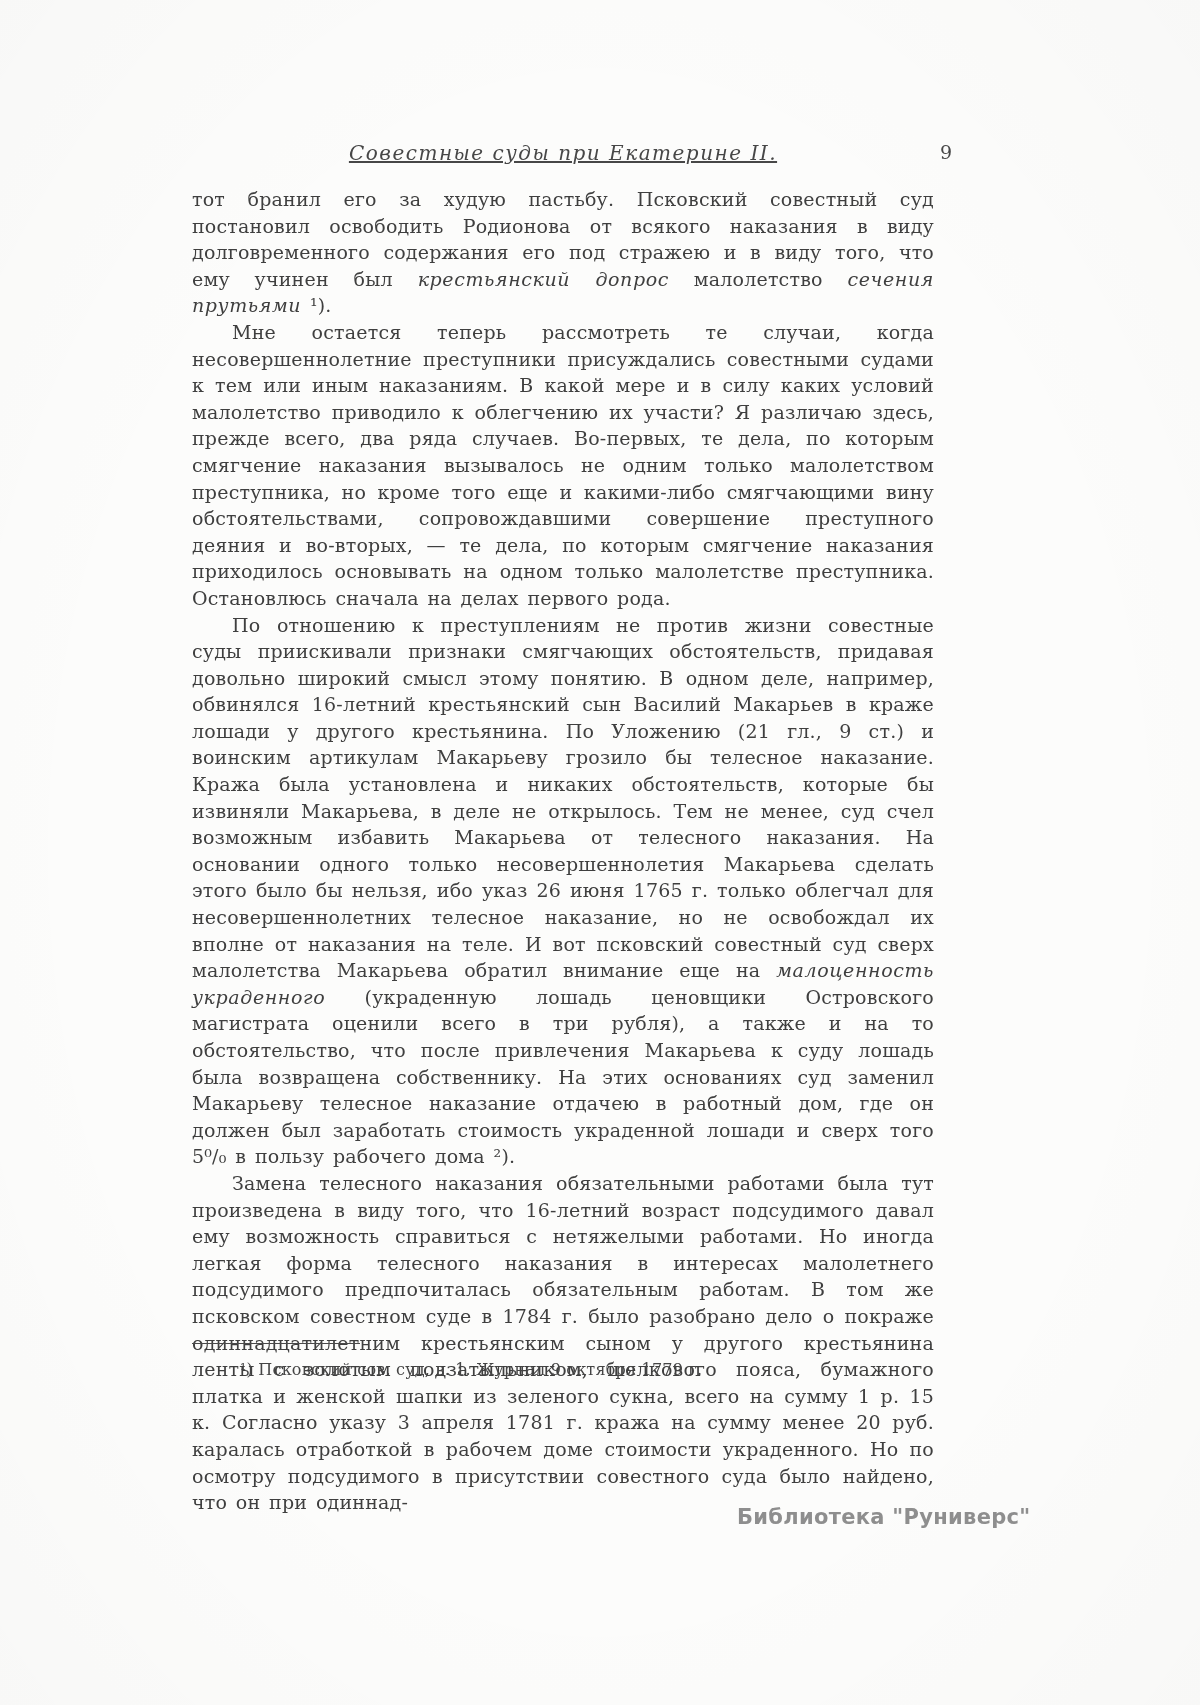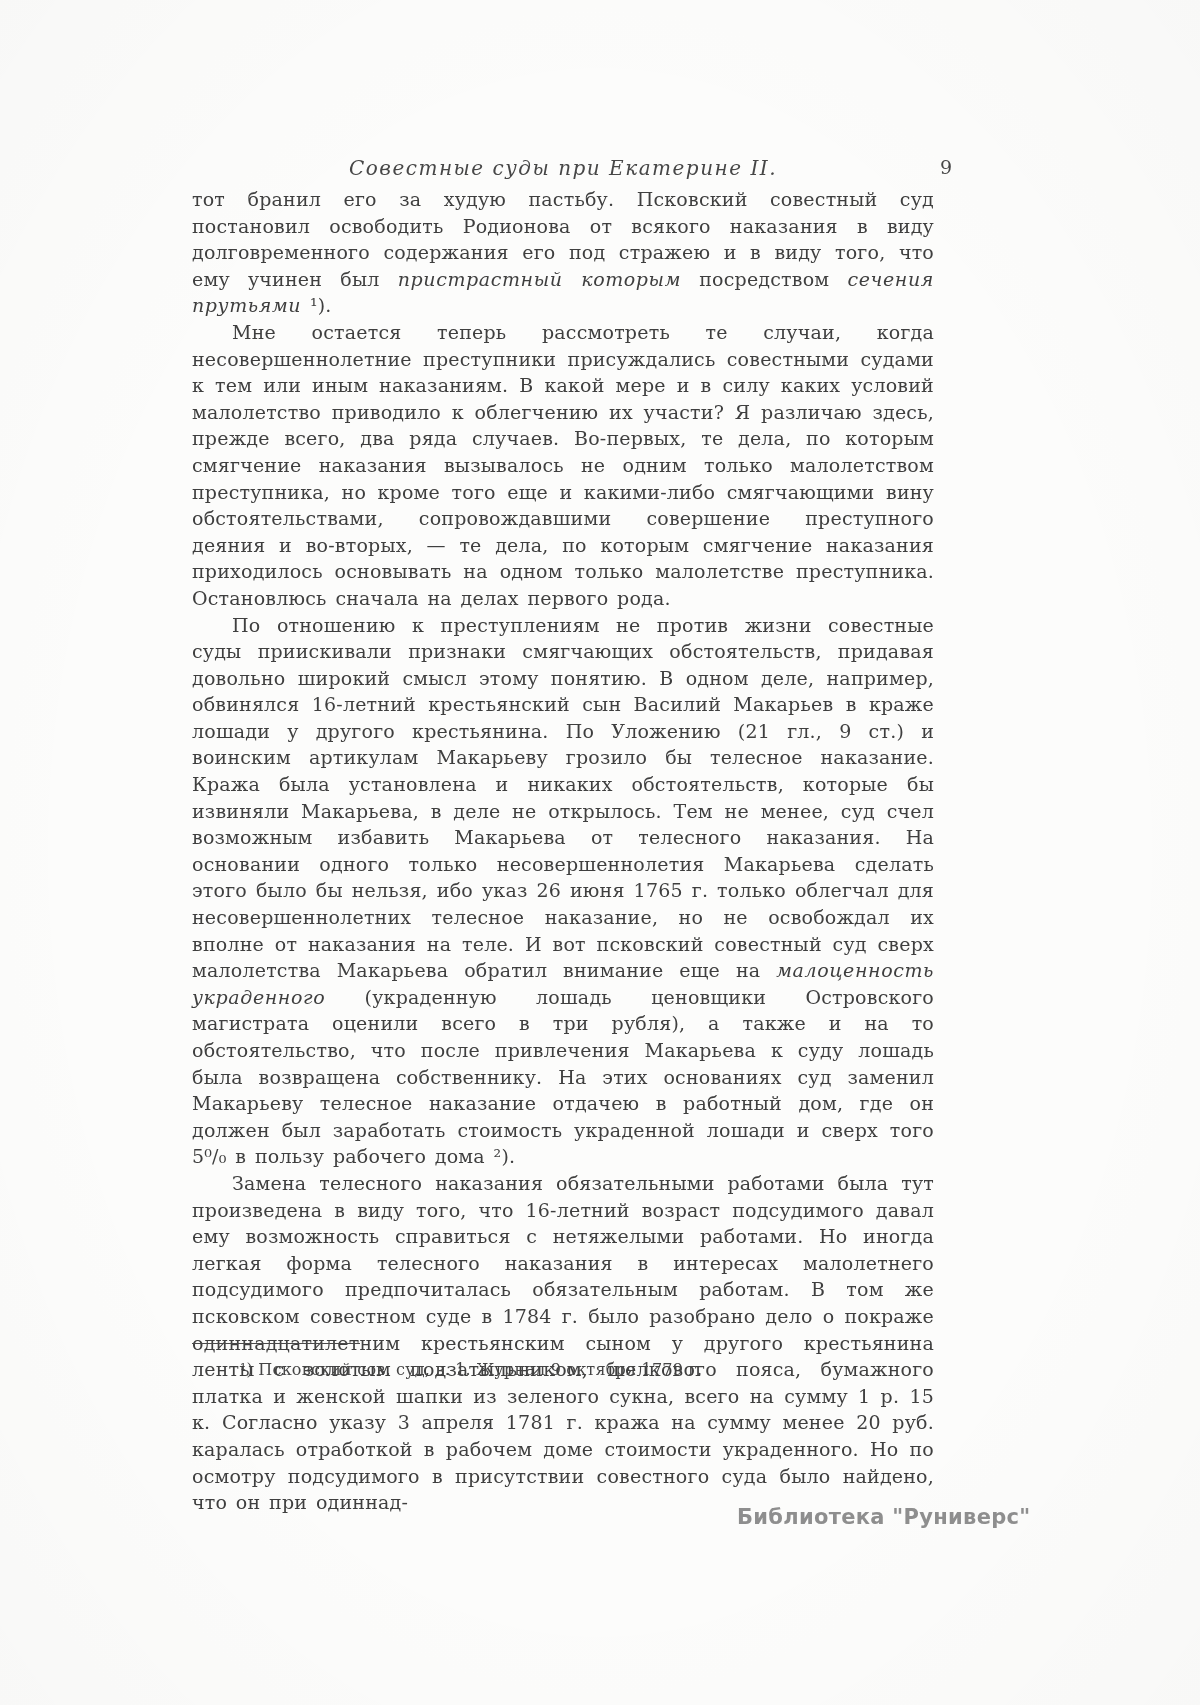--- a/index.html
+++ b/index.html
@@ -17,28 +17,29 @@
   }
   .scan-page {
     position: absolute;
     inset: 0;
     background:
       radial-gradient(ellipse at 50% 50%, rgba(255,255,255,0) 60%, rgba(0,0,0,0.015) 100%),
       #fcfcfb;
   }
   .running-header {
     position: absolute;
-    top: 156px;
+    top: 141px;
     left: 192px;
     width: 742px;
     height: 30px;
     font-style: italic;
     font-size: 20px;
     letter-spacing: 1.5px;
     color: #474747;
+    text-decoration: underline;
   }
   .running-header .title {
     display: block;
     text-align: center;
   }
   .running-header .pagenum {
     position: absolute;
     right: -18px;
     top: 0;
     font-style: normal;
@@ -100,21 +101,21 @@
 <body>
 
 <div class="scan-page">
 
   <div class="running-header">
     <span class="title">Совестные суды при Екатерине II.</span>
     <span class="pagenum">9</span>
   </div>
 
   <div class="body-text" id="body-text">
-      <p class="no-indent"><span>тот бранил его за худую пастьбу. Псковский совестный суд постановил освободить Родионова от всякого наказания в виду долговременного содержания его под стражею и в виду того, что ему учинен был </span><span class="italic">пристрастный которым</span><span> посредством </span><span class="italic">сечения прутьями</span><span> ¹).</span></p>
+      <p class="no-indent"><span>тот бранил его за худую пастьбу. Псковский совестный суд постановил освободить Родионова от всякого наказания в виду долговременного содержания его под стражею и в виду того, что ему учинен был </span><span class="italic">крестьянский допрос</span><span> малолетство </span><span class="italic">сечения прутьями</span><span> ¹).</span></p>
       <p><span>Мне остается теперь рассмотреть те случаи, когда несовершеннолетние преступники присуждались совестными судами к тем или иным наказаниям. В какой мере и в силу каких условий малолетство приводило к облегчению их участи? Я различаю здесь, прежде всего, два ряда случаев. Во-первых, те дела, по которым смягчение наказания вызывалось не одним только малолетством преступника, но кроме того еще и какими-либо смягчающими вину обстоятельствами, сопровождавшими совершение преступного деяния и во-вторых, — те дела, по которым смягчение наказания приходилось основывать на одном только малолетстве преступника. Остановлюсь сначала на делах первого рода.</span></p>
       <p><span>По отношению к преступлениям не против жизни совестные суды приискивали признаки смягчающих обстоятельств, придавая довольно широкий смысл этому понятию. В одном деле, например, обвинялся 16-летний крестьянский сын Василий Макарьев в краже лошади у другого крестьянина. По Уложению (21 гл., 9 ст.) и воинским артикулам Макарьеву грозило бы телесное наказание. Кража была установлена и никаких обстоятельств, которые бы извиняли Макарьева, в деле не открылось. Тем не менее, суд счел возможным избавить Макарьева от телесного наказания. На основании одного только несовершеннолетия Макарьева сделать этого было бы нельзя, ибо указ 26 июня 1765 г. только облегчал для несовершеннолетних телесное наказание, но не освобождал их вполне от наказания на теле. И вот псковский совестный суд сверх малолетства Макарьева обратил внимание еще на </span><span class="italic">малоценность украденного</span><span> (украденную лошадь ценовщики Островского магистрата оценили всего в три рубля), а также и на то обстоятельство, что после привлечения Макарьева к суду лошадь была возвращена собственнику. На этих основаниях суд заменил Макарьеву телесное наказание отдачею в работный дом, где он должен был заработать стоимость украденной лошади и сверх того 5⁰/₀ в пользу рабочего дома ²).</span></p>
       <p><span>Замена телесного наказания обязательными работами была тут произведена в виду того, что 16-летний возраст подсудимого давал ему возможность справиться с нетяжелыми работами. Но иногда легкая форма телесного наказания в интересах малолетнего подсудимого предпочиталась обязательным работам. В том же псковском совестном суде в 1784 г. было разобрано дело о покраже одиннадцатилетним крестьянским сыном у другого крестьянина ленты с золотым подзатыльником, шелкового пояса, бумажного платка и женской шапки из зеленого сукна, всего на сумму 1 р. 15 к. Согласно указу 3 апреля 1781 г. кража на сумму менее 20 руб. каралась отработкой в рабочем доме стоимости украденного. Но по осмотру подсудимого в присутствии совестного суда было найдено, что он при одиннад-</span></p>
     </div>
 
   <div class="footnote-sep"></div>
 
   <div class="footnotes" id="footnotes">
       <div>¹) Псковский сов. суд, в. 1. Журнал 9 октября 1779 г.</div>
     </div>

